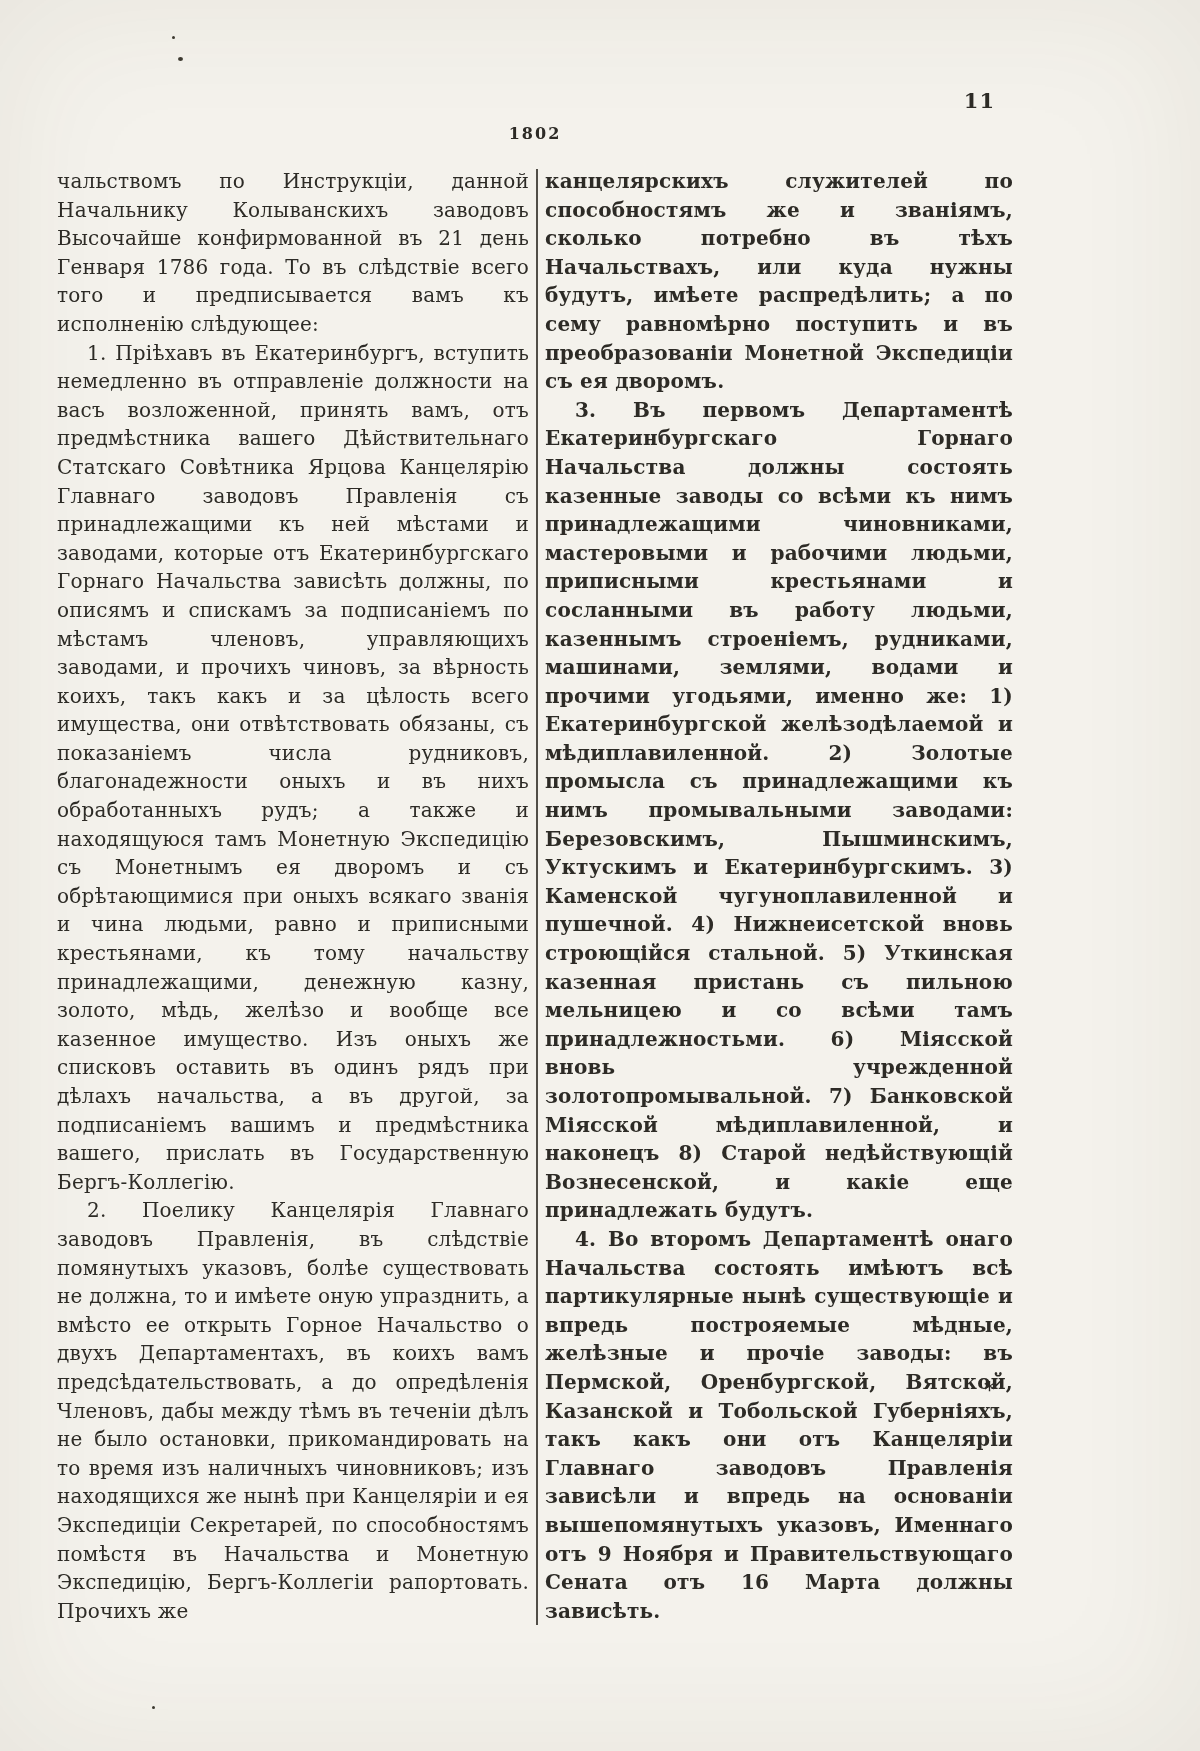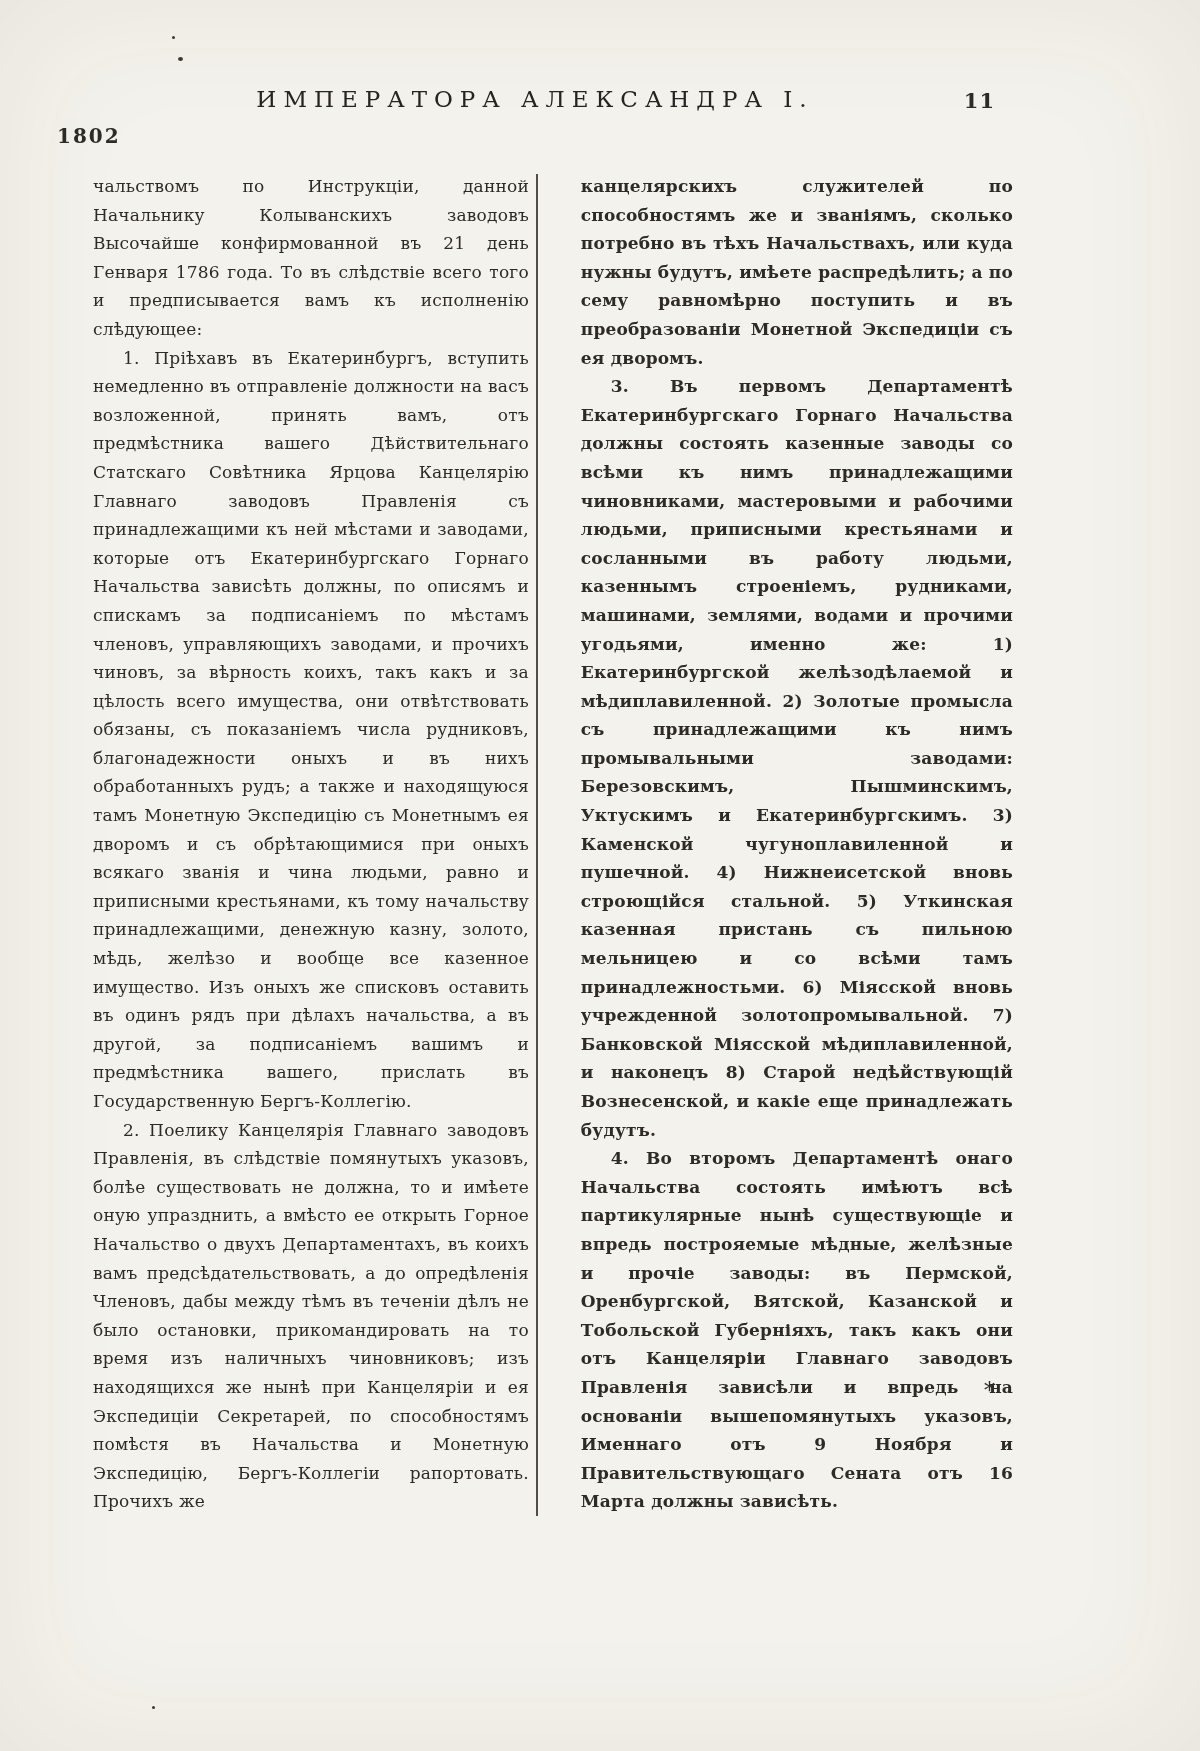--- a/index.html
+++ b/index.html
@@ -41,38 +41,38 @@
   .page-number {
     position: absolute;
     right: 18px;
     top: 2px;
     font-weight: bold;
     font-size: 21px;
     letter-spacing: 1px;
   }
 
   .year-heading {
-    font-size: 20px;
+    text-align: center;
+    font-size: 16px;
     font-weight: bold;
     letter-spacing: 2px;
     margin-top: 4px;
   }
 
   .columns {
     display: flex;
     align-items: stretch;
     margin-top: 24px;
   }
 
   .column {
     text-align: justify;
-    font-size: 17px;
+    font-size: 20px;
     line-height: 28.6px;
     letter-spacing: 0.2px;
-    margin-left: 36px;
   }
 
   .column.left  { width: 472px; }
   .column.right { width: 468px; font-weight: bold; }
 
   .divider {
     width: 2px;
     background: #514e47;
     margin: 2px 7px 0 7px;
   }
@@ -102,21 +102,20 @@
 
 <div class="page">
 
   <div class="speck s1"></div>
   <div class="speck s2"></div>
   <div class="speck s3"></div>
 
   <div class="content">
 
     <header class="page-header">
-      <div class="running-title">ИМПЕРАТОРА АЛЕКСАНДРА I.</div>
       <div class="page-number">11</div>
     </header>
 
     <div class="year-heading">1802</div>
 
     <main class="columns">
 
       <section class="column left">
         <p class="para">чальствомъ по Инструкціи, данной Начальнику Колыванскихъ заводовъ Высочайше конфирмованной въ 21 день Генваря 1786 года. То въ слѣдствіе всего того и предписывается вамъ къ исполненію слѣдующее:</p>
         <p class="para indent">1. Пріѣхавъ въ Екатеринбургъ, вступить немедленно въ отправленіе должности на васъ возложенной, принять вамъ, отъ предмѣстника вашего Дѣйствительнаго Статскаго Совѣтника Ярцова Канцелярію Главнаго заводовъ Правленія съ принадлежащими къ ней мѣстами и заводами, которые отъ Екатеринбургскаго Горнаго Начальства зависѣть должны, по описямъ и спискамъ за подписаніемъ по мѣстамъ членовъ, управляющихъ заводами, и прочихъ чиновъ, за вѣрность коихъ, такъ какъ и за цѣлость всего имущества, они отвѣтствовать обязаны, съ показаніемъ числа рудниковъ, благонадежности оныхъ и въ нихъ обработанныхъ рудъ; а также и находящуюся тамъ Монетную Экспедицію съ Монетнымъ ея дворомъ и съ обрѣтающимися при оныхъ всякаго званія и чина людьми, равно и приписными крестьянами, къ тому начальству принадлежащими, денежную казну, золото, мѣдь, желѣзо и вообще все казенное имущество. Изъ оныхъ же списковъ оставить въ одинъ рядъ при дѣлахъ начальства, а въ другой, за подписаніемъ вашимъ и предмѣстника вашего, прислать въ Государственную Бергъ-Коллегію.</p>

